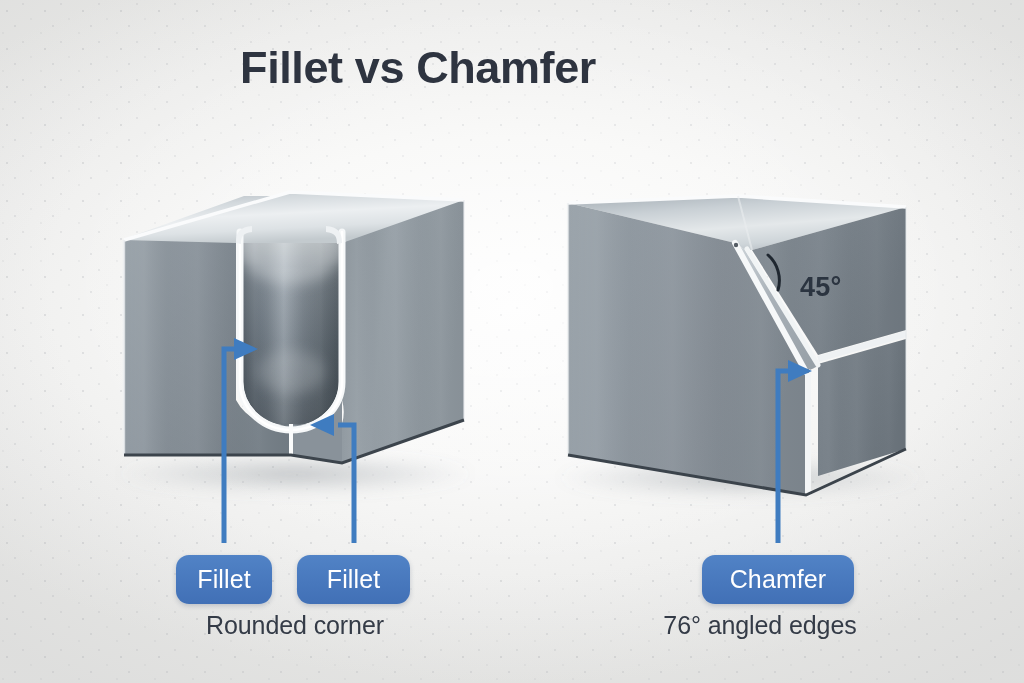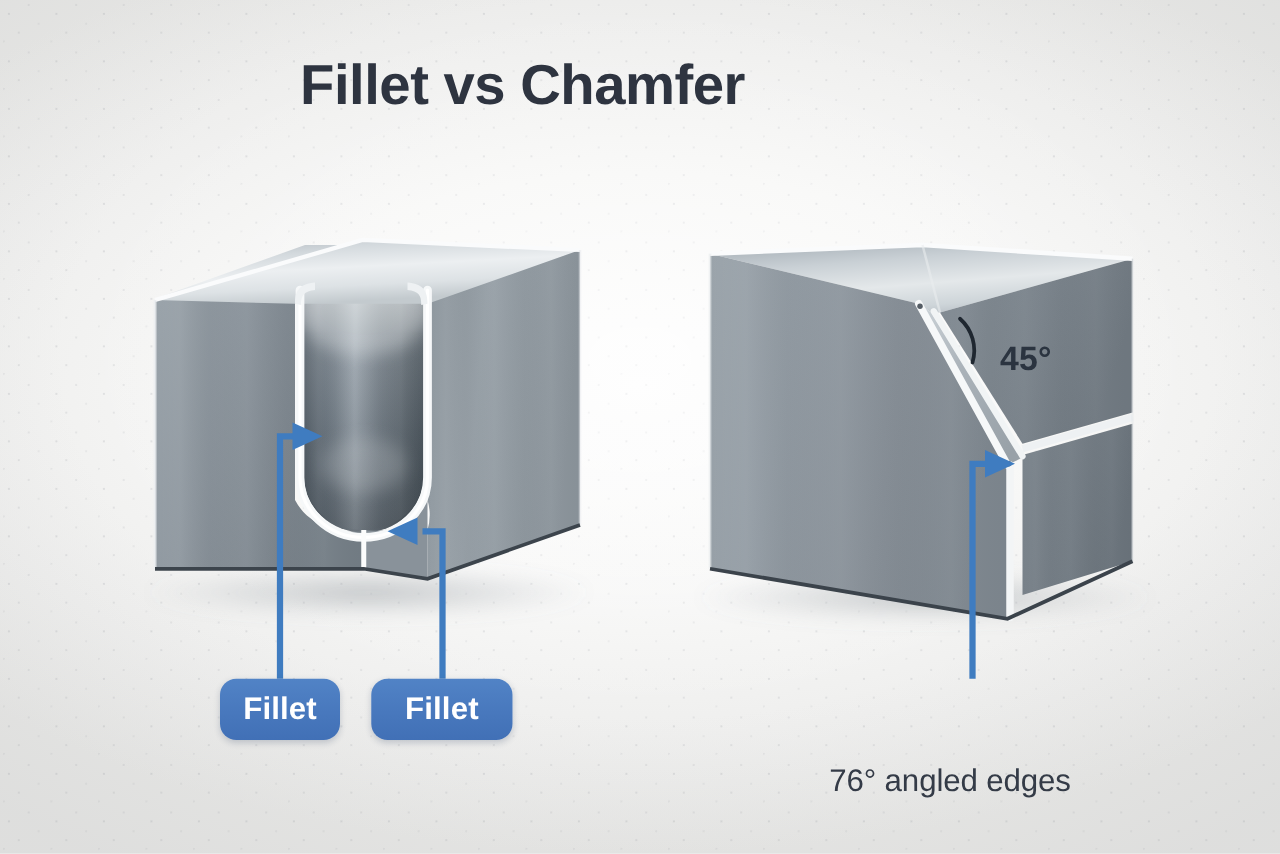--- a/index.html
+++ b/index.html
@@ -72,24 +72,25 @@
   
   .badge {
     position: absolute;
     z-index: 7;
     display: flex;
     align-items: center;
     justify-content: center;
     border-radius: 13px;
     color: #ffffff;
     font-size: 25px;
-    font-weight: bold;
+    font-weight: normal;
     letter-spacing: .1px;
     box-shadow: 0 2px 5px rgba(40,60,90,.22);
     background: linear-gradient(180deg, #5183c6 0%, #4878bd 55%, #4170b6 100%);
+    margin-top: 12px;
   }
   #badge-fillet-1 { left: 176px; top: 543px; width: 96px;  height: 49px; }
   #badge-fillet-2 { left: 297px; top: 543px; width: 113px; height: 49px; }
   #badge-chamfer  { left: 702px; top: 543px; width: 152px; height: 49px; }
 
   .caption {
     position: absolute;
     z-index: 7;
     text-align: center;
     font-size: 25px;
@@ -322,19 +323,21 @@
         <path d="M 778,543 L 778,371 L 790,371"></path>
         <path d="M 812,371 L 788,360 L 788,382 Z" fill="#3f7cc0" stroke="none"></path>
       </g>
     </g>
   </svg>
 
   <div class="badge" id="badge-fillet-1">Fillet</div>
 
   <div class="badge" id="badge-fillet-2">Fillet</div>
 
-
+  <div class="badge" id="badge-chamfer">Chamfer</div>
+
+  <div class="caption" id="caption-left">Rounded corner</div>
 
   <div class="caption" id="caption-right">76° angled edges</div>
 
   <div id="angle-label">45°</div>
 
 </div>
 
 </body></html>

